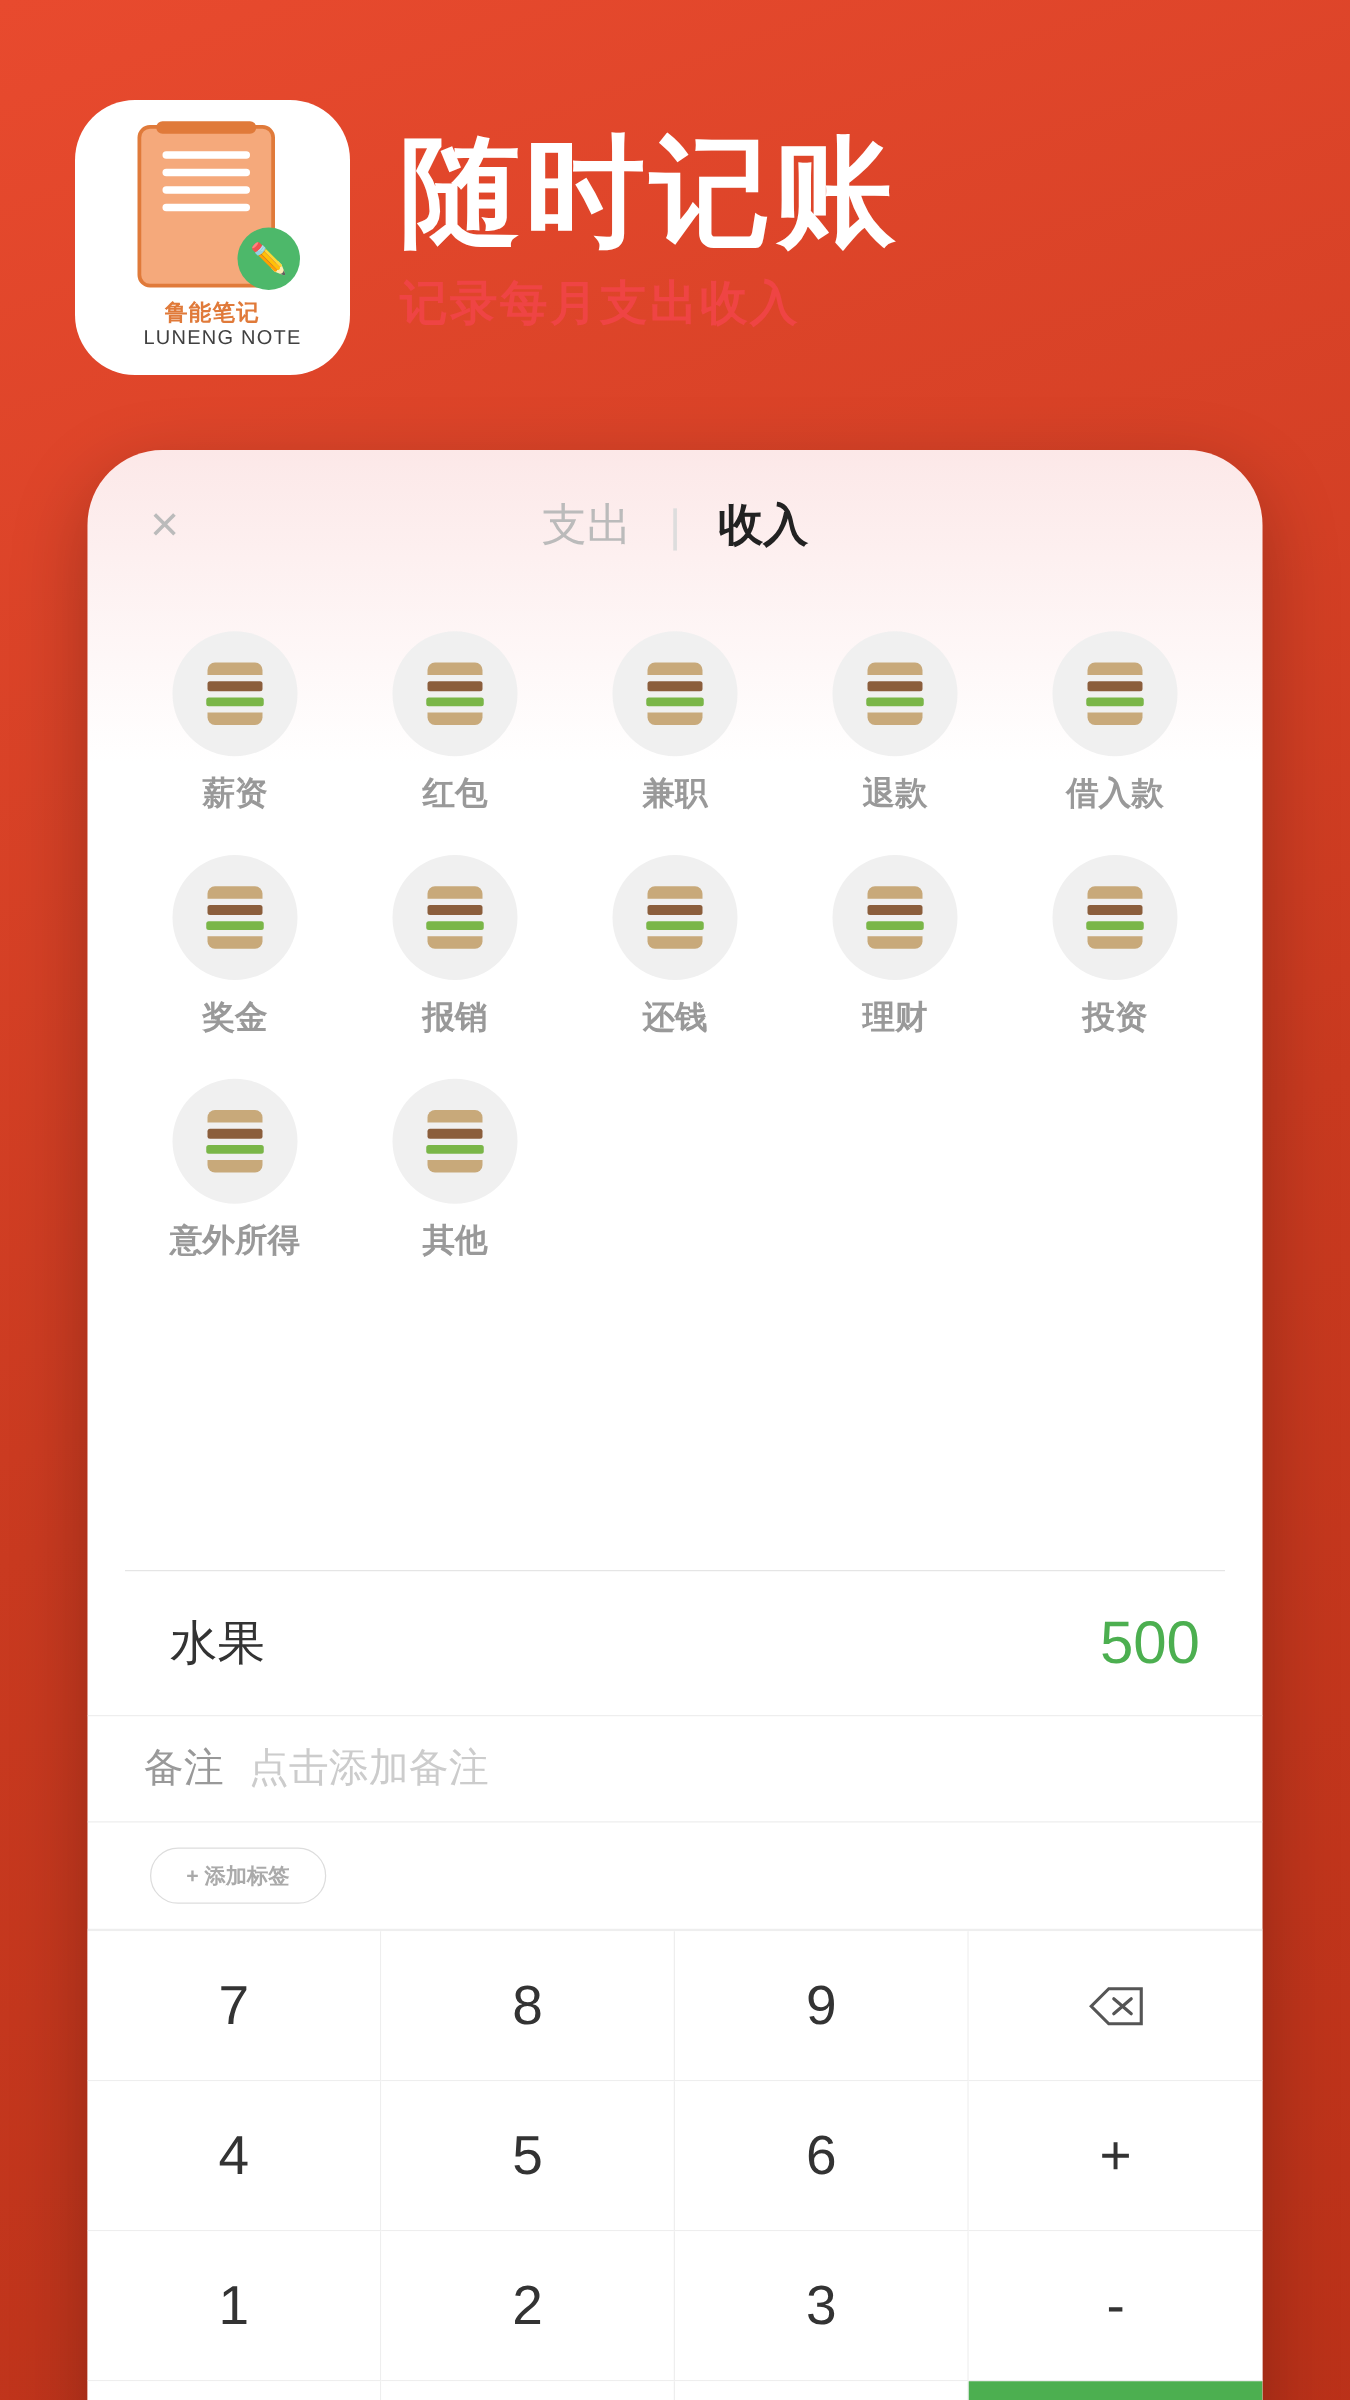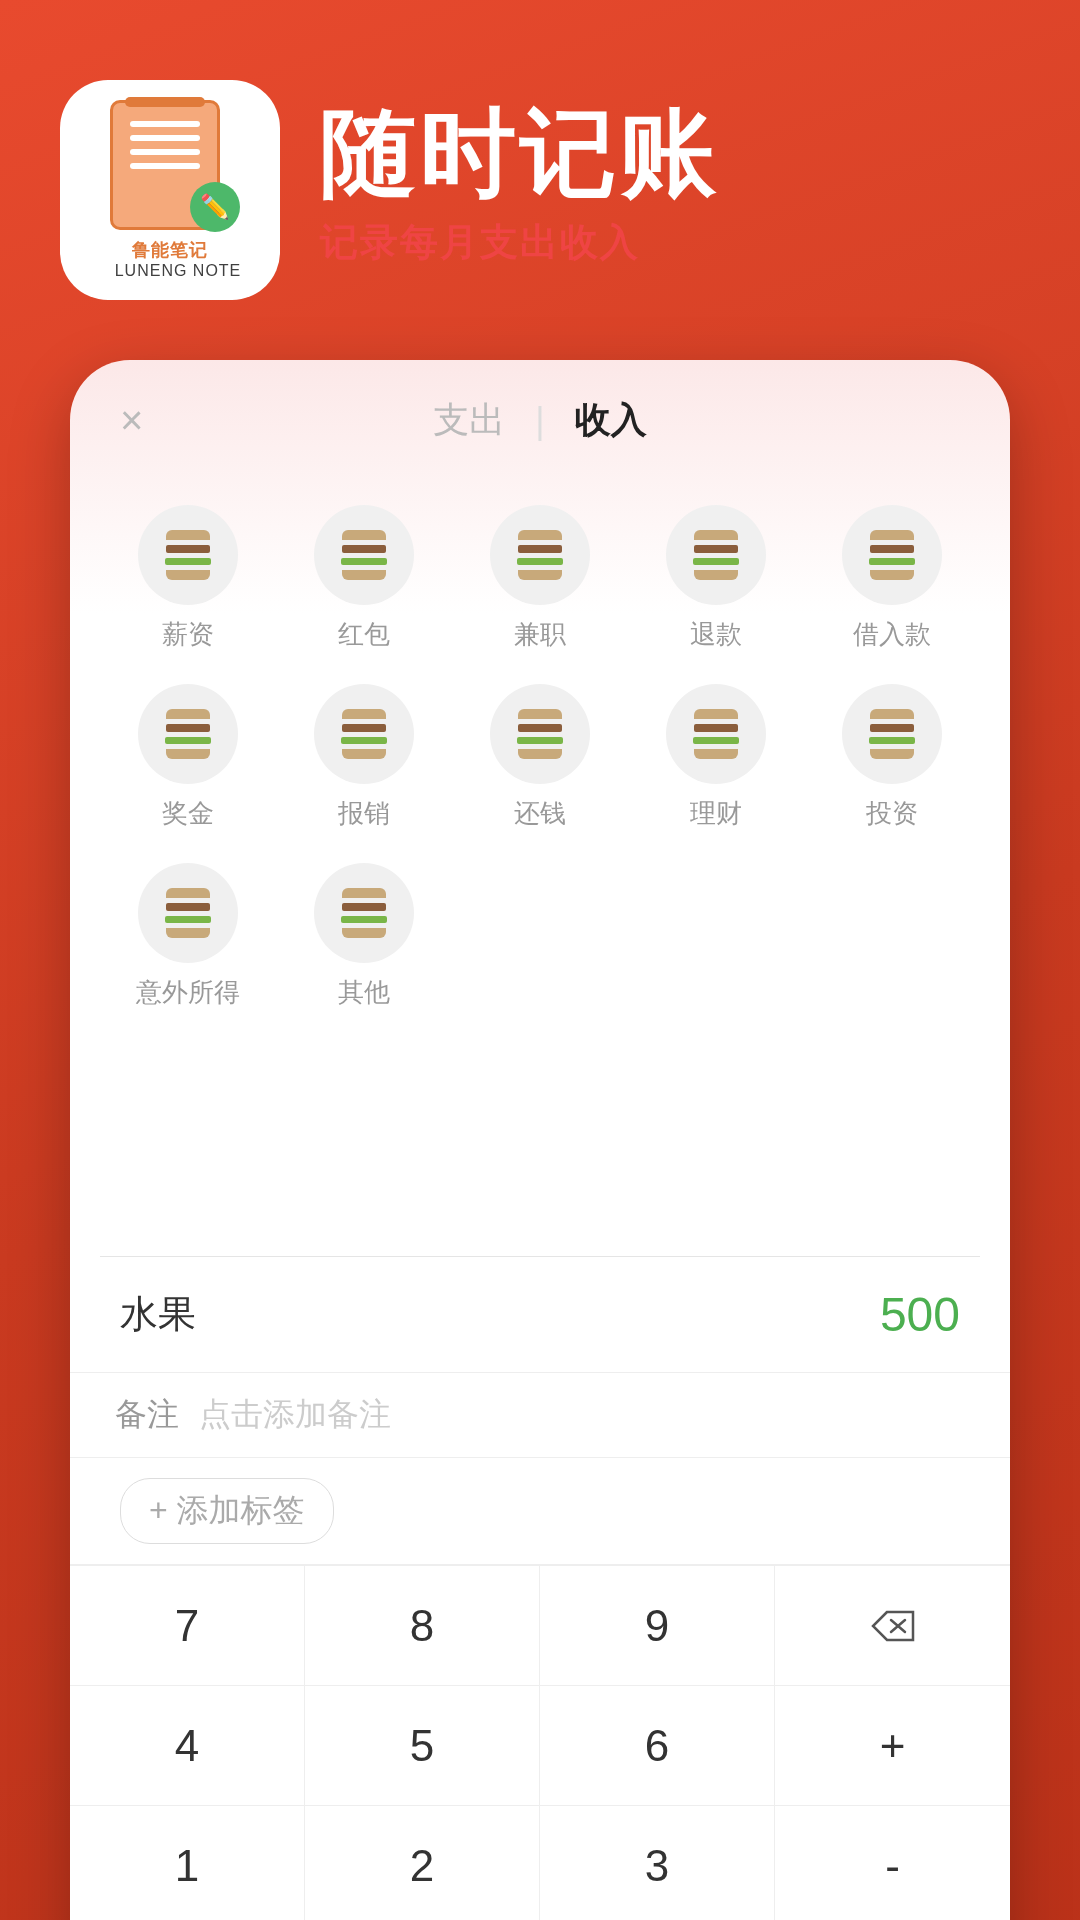--- a/index.html
+++ b/index.html
@@ -197,20 +197,21 @@
       display: flex;
       align-items: center;
       justify-content: center;
       font-size: 40px;
     }
 
     .category-label {
       font-size: 26px;
       color: #999;
       text-align: center;
+      font-weight: bold;
     }
 
     
     .empty-space {
       height: 200px;
     }
 
     
     .divider {
       height: 1px;
@@ -223,20 +224,21 @@
       display: flex;
       align-items: center;
       justify-content: space-between;
       padding: 30px 50px;
     }
 
     .amount-label {
       font-size: 38px;
       color: #333;
       font-weight: 500;
+      margin-left: 16px;
     }
 
     .amount-value {
       font-size: 48px;
       color: #4caf50;
       font-weight: normal;
     }
 
     
     .note-row {
@@ -265,24 +267,25 @@
       border-bottom: 1px solid #eee;
     }
 
     .add-tag-btn {
       display: inline-flex;
       align-items: center;
       gap: 8px;
       border: 1.5px solid #ddd;
       border-radius: 30px;
       padding: 10px 28px;
-      font-size: 32px;
+      font-size: 17px;
       color: #aaa;
       cursor: pointer;
       background: white;
+      font-weight: bold;
     }
 
     
     .numpad {
       display: grid;
       grid-template-columns: repeat(4, 1fr);
       border-top: 1px solid #eee;
     }
 
     .numpad-btn {

